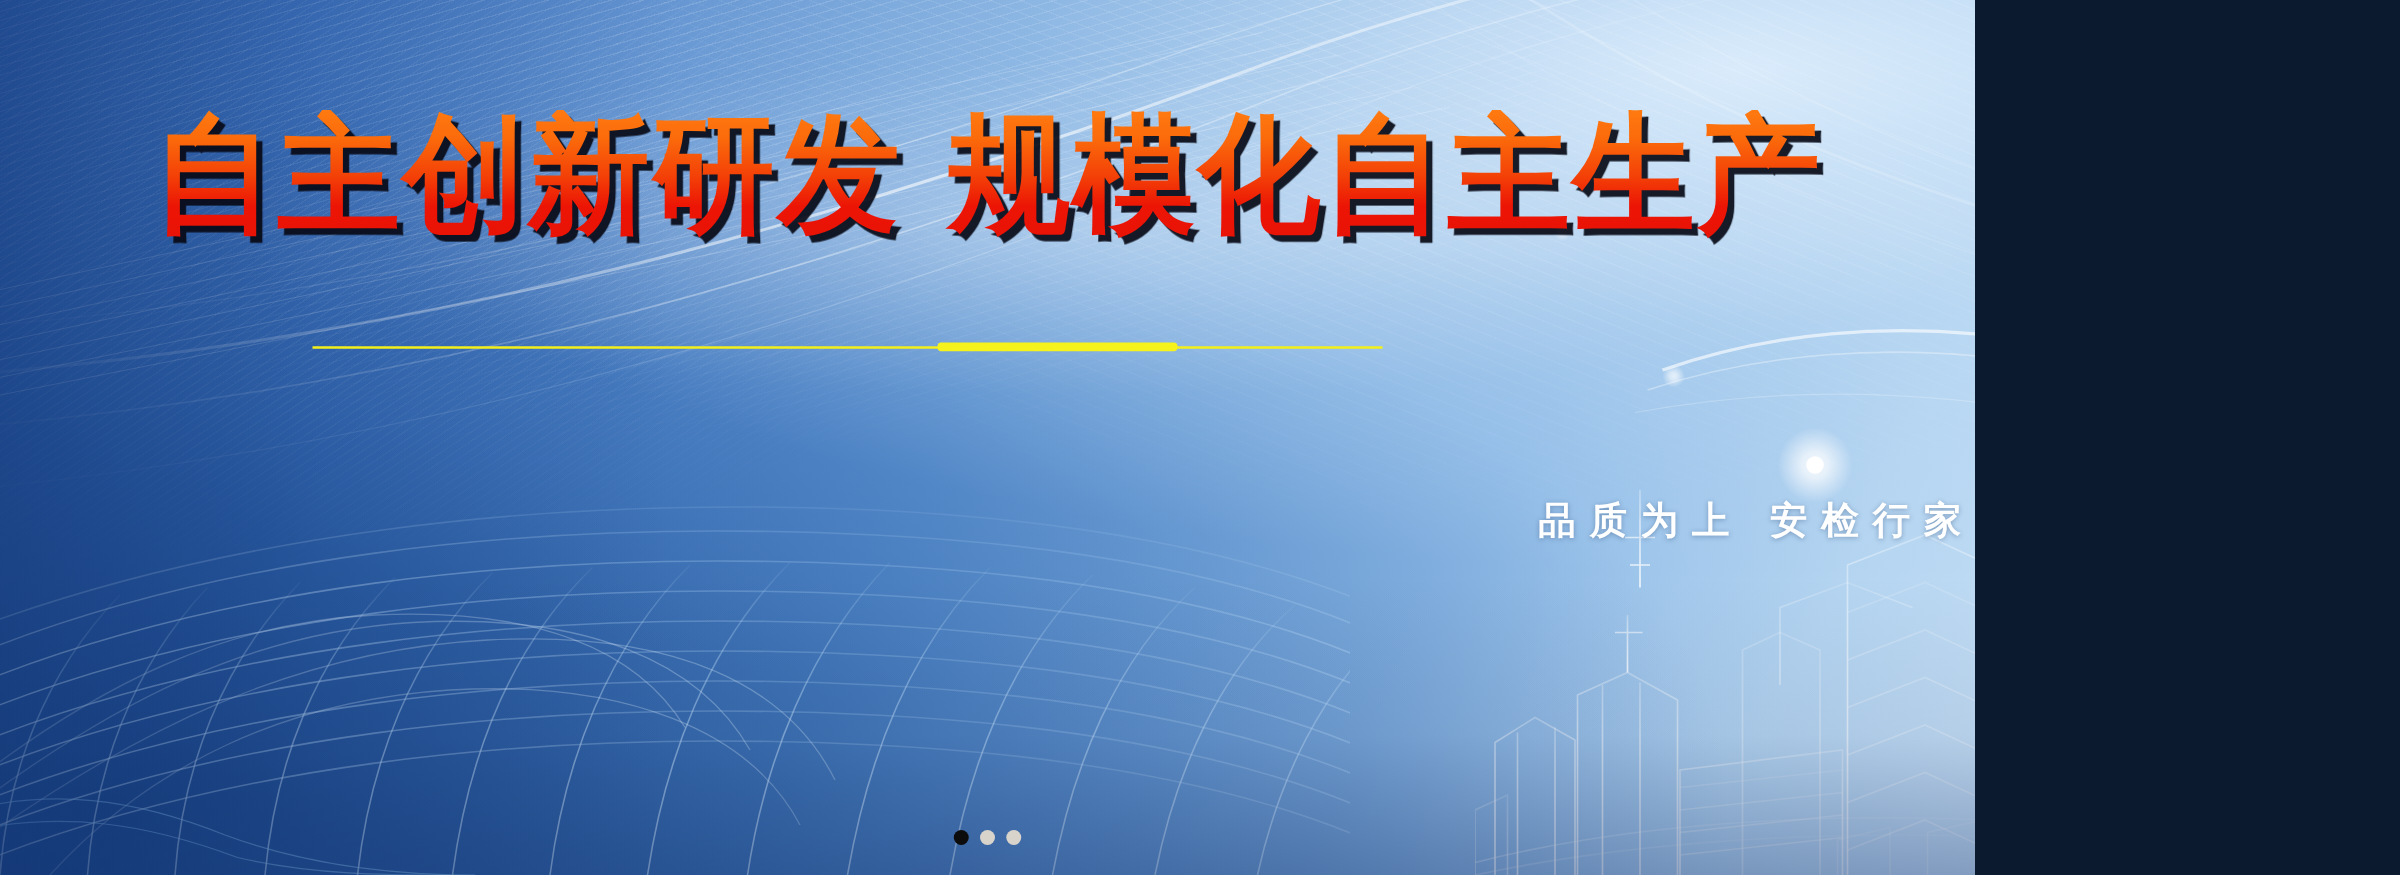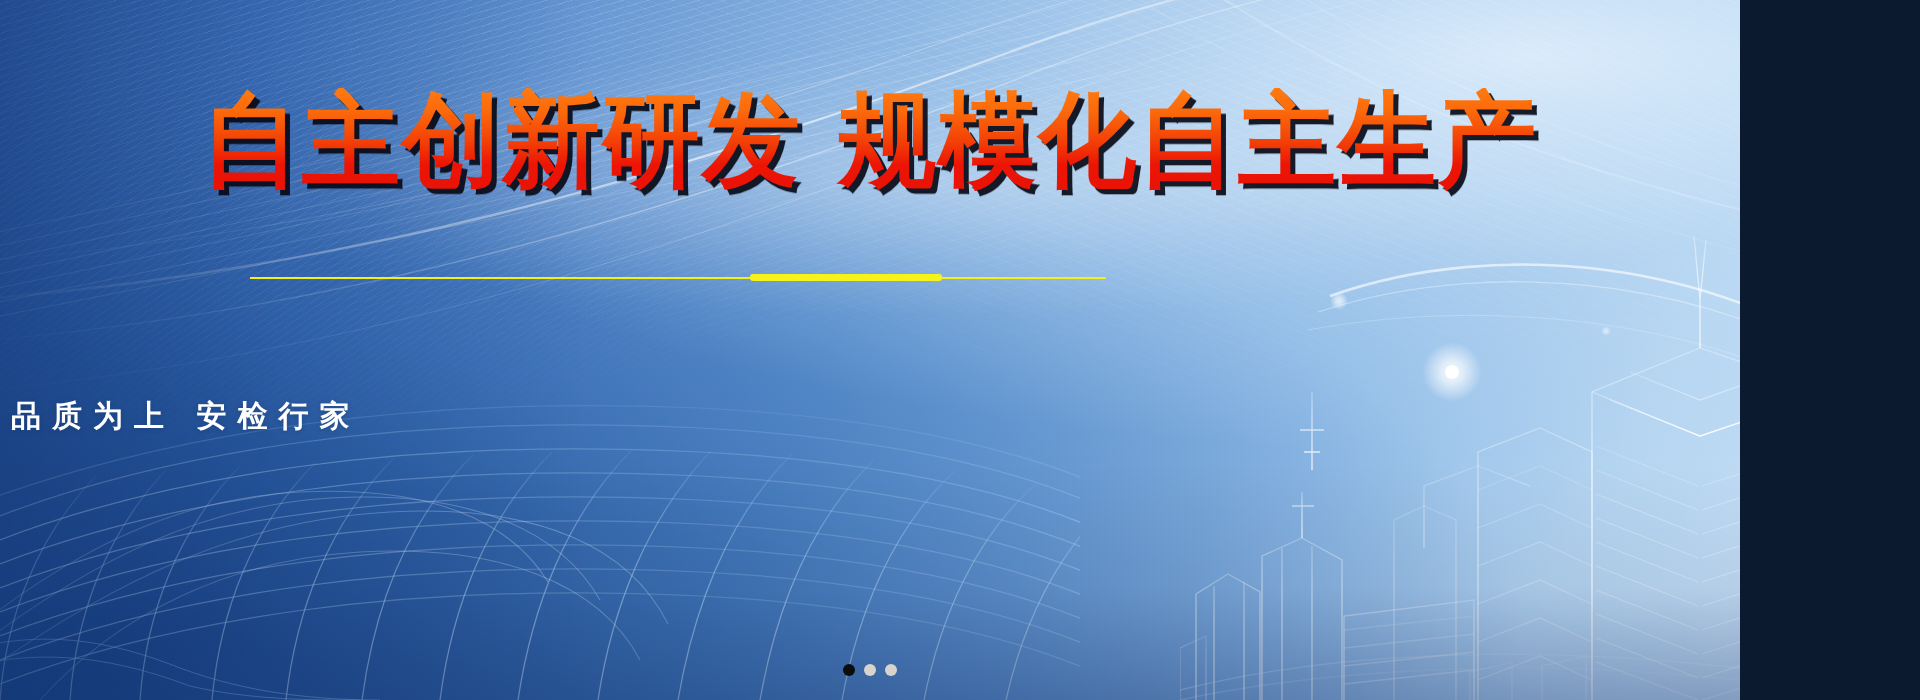--- a/index.html
+++ b/index.html
@@ -1,21 +1,21 @@
 <!DOCTYPE html>
 <html><head>
 <meta charset="utf-8">
 <title>Banner</title>
 <style>
   html,body{margin:0;padding:0;background:#0b1a2e;}
   *{box-sizing:border-box;}
 
   .stage{
     position:relative;
-    width:1740px;
+    width:1580px;
     height:700px;
     overflow:hidden;
     font-family:"DejaVu Sans","Liberation Sans",sans-serif;
     background:
       radial-gradient(140% 110% at 88% 8%, rgba(222,238,252,0.95) 0%, rgba(186,216,243,0.55) 26%, rgba(130,176,226,0.10) 52%, rgba(0,0,0,0) 72%),
       radial-gradient(120% 120% at 6% 92%, rgba(16,56,120,0.72) 0%, rgba(26,74,146,0.35) 38%, rgba(0,0,0,0) 68%),
       linear-gradient(118deg, #2f63b4 0%, #3b72bf 22%, #5c95d4 48%, #8cb9e6 72%, #b9d8f2 88%, #cfe5f8 100%);
   }
 
   
@@ -95,21 +95,21 @@
   }
   .divider .thick{
     position:absolute; left:500px; top:-2px; width:192px; height:7px;
     background:#f6f21c; border-radius:3px;
   }
 
   .subtitle{
     position:absolute;
     left:0; right:0;
     top:396px;
-    text-align:left;
+    text-align:right;
     color:#ffffff;
     font-size:30px;
     font-weight:600;
     letter-spacing:11px;
     text-indent:11px;
     white-space:nowrap;
     text-shadow:0 1px 4px rgba(20,50,95,0.35);
   }
 
   .description{

